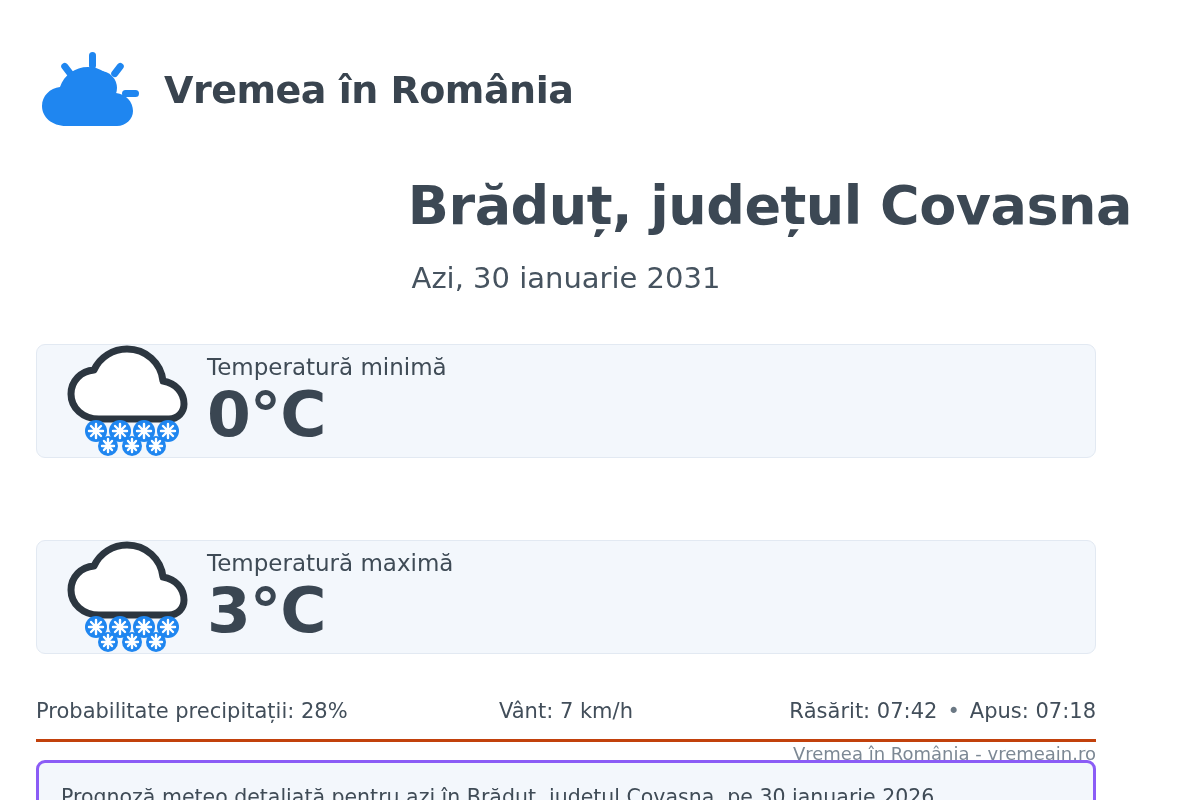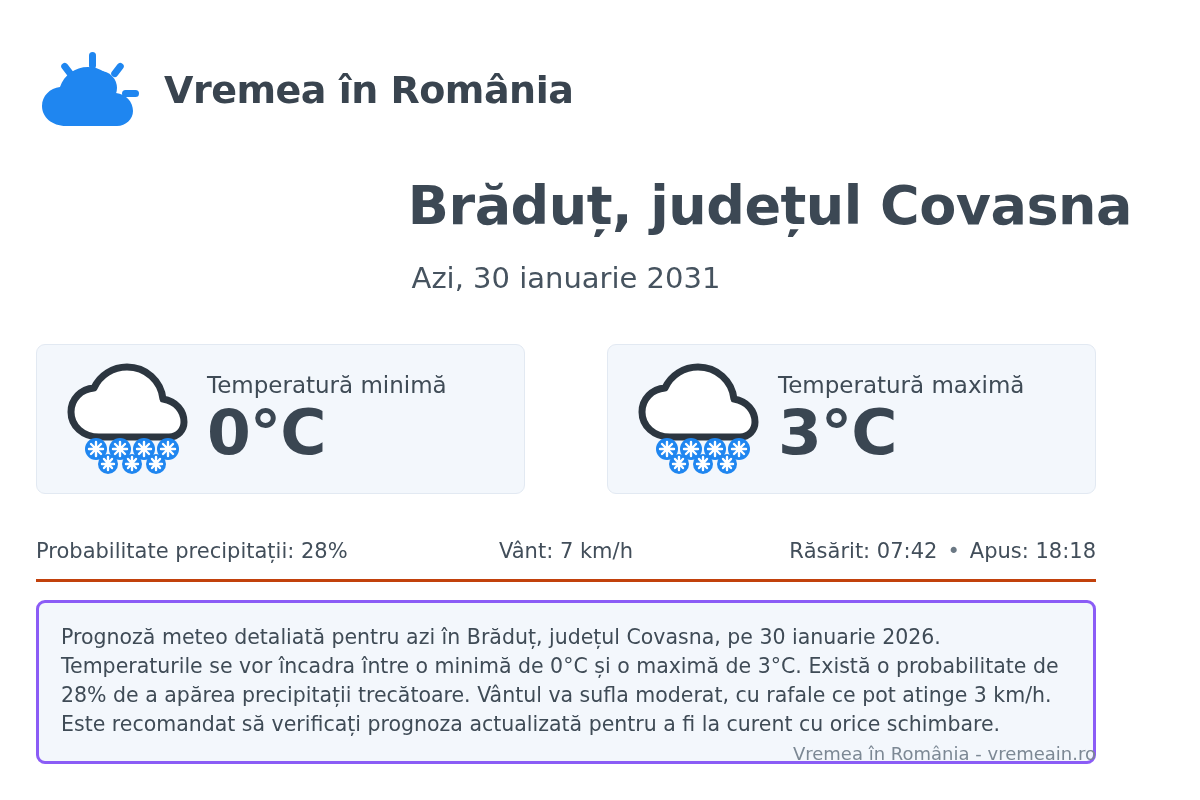--- a/index.html
+++ b/index.html
@@ -55,20 +55,21 @@
     margin: 24px 0 0 0;
     font-weight: normal;
   }
 
   
   .cards {
     display: flex;
     gap: 82px;
     padding: 11px 36px;
     margin-top: 38px;
+    flex-direction: column;
   }
   .card {
     flex: 1 1 0;
     height: 150px;
     background: #f3f7fc;
     border: 1px solid #e2e9f2;
     border-radius: 9px;
     display: flex;
     align-items: center;
     padding: 0 26px;
@@ -219,21 +220,21 @@
         <div class="card-value">3°C</div>
       </div>
     </div>
 
   </div>
 
   <div class="stats">
     <div class="stat-left">Probabilitate precipitații: 28%</div>
     <div class="stat-mid">Vânt: 7 km/h</div>
     <div class="stat-right">
-      <span>Răsărit: 07:42</span><span class="dot-sep">•</span><span>Apus: 18:18</span>
+      <span>Răsărit: 07:42</span><span class="dot-sep">•</span><span>Apus: 07:18</span>
     </div>
   </div>
 
   <div class="summary">Prognoză meteo detaliată pentru azi în Brăduț, județul Covasna, pe 30 ianuarie 2026. Temperaturile se vor încadra între o minimă de 0°C și o maximă de 3°C. Există o probabilitate de 28% de a apărea precipitații trecătoare. Vântul va sufla moderat, cu rafale ce pot atinge 3 km/h. Este recomandat să verificați prognoza actualizată pentru a fi la curent cu orice schimbare.</div>
 
   <div class="footer">Vremea în România - vremeain.ro</div>
 
 </div>
 
 </body></html>

